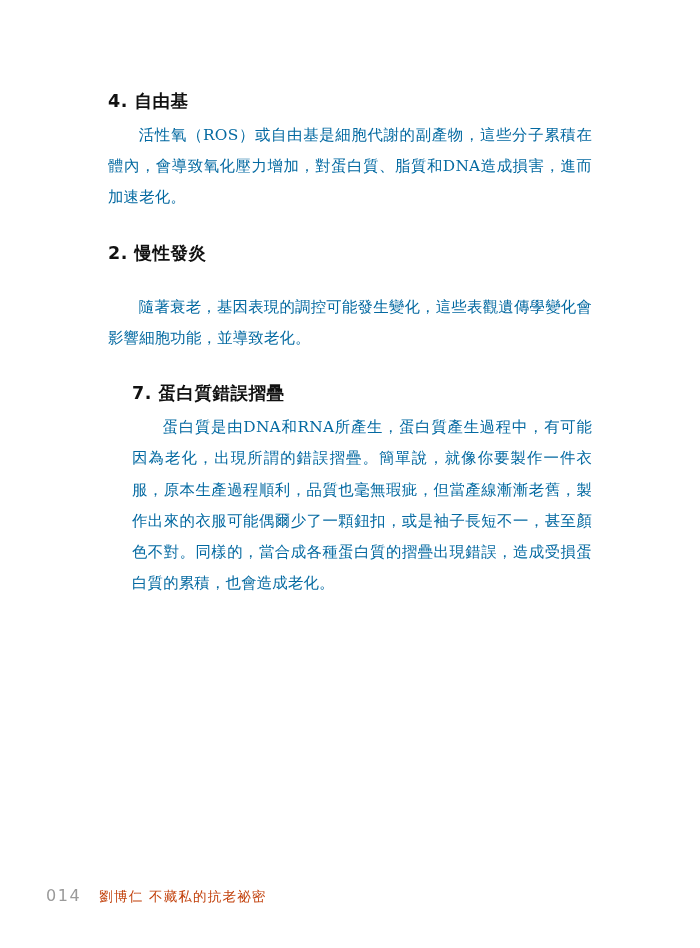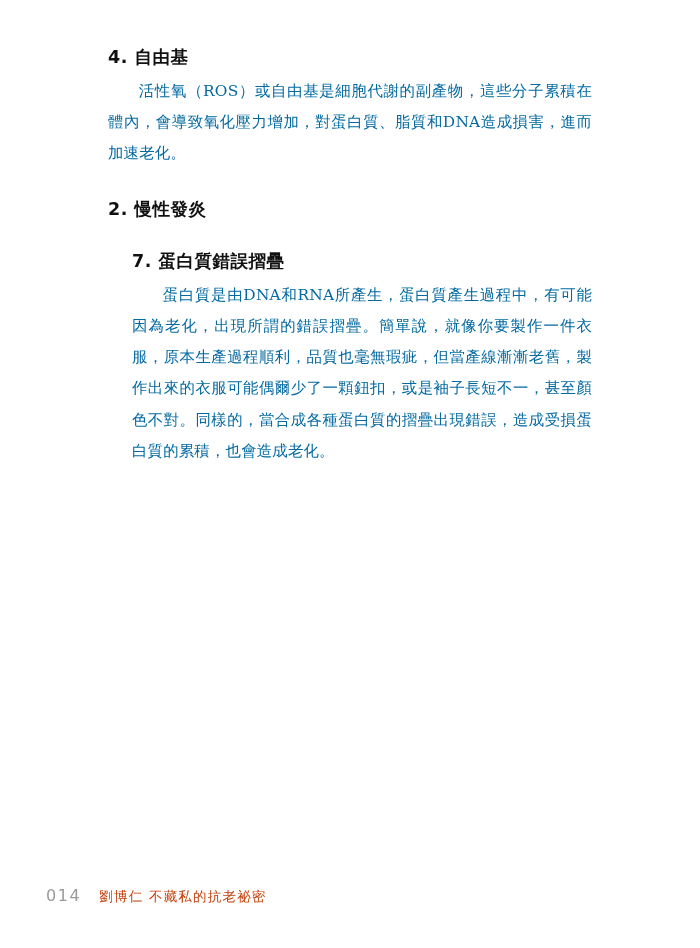--- a/index.html
+++ b/index.html
@@ -12,21 +12,21 @@
     background: #ffffff;
     font-family: "DejaVu Serif", "Liberation Serif", serif;
     color: #1a1a1a;
     overflow: hidden;
   }
   .page {
     position: relative;
     width: 700px;
     height: 948px;
     box-sizing: border-box;
-    padding: 44px 108px 0 108px;
+    padding: 88px 108px 0 108px;
     background: #ffffff;
   }
   .content {
     width: 484px;
   }
   .section {
     margin: 0 0 26px 0;
   }
   .section:last-of-type {
     margin-bottom: 0;
@@ -82,20 +82,21 @@
     <div class="section">
       <h2 class="heading">4. 自由基</h2>
       <p class="para">活性氧（ROS）或自由基是細胞代謝的副產物，這些分子累積在體內，會導致氧化壓力增加，對蛋白質、脂質和DNA造成損害，進而加速老化。</p>
     </div>
 
     <div class="section">
       <h2 class="heading">2. 慢性發炎</h2>
     </div>
 
     <div class="section">
+      <p class="para">隨著衰老，基因表現的調控可能發生變化，這些表觀遺傳學變化會影響細胞功能，並導致老化。</p>
     </div>
 
     <div class="section">
       <h2 class="heading">7. 蛋白質錯誤摺疊</h2>
       <p class="para">蛋白質是由DNA和RNA所產生，蛋白質產生過程中，有可能因為老化，出現所謂的錯誤摺疊。簡單說，就像你要製作一件衣服，原本生產過程順利，品質也毫無瑕疵，但當產線漸漸老舊，製作出來的衣服可能偶爾少了一顆鈕扣，或是袖子長短不一，甚至顏色不對。同樣的，當合成各種蛋白質的摺疊出現錯誤，造成受損蛋白質的累積，也會造成老化。</p>
     </div>
 
   </div>
 
   <div class="footer">

